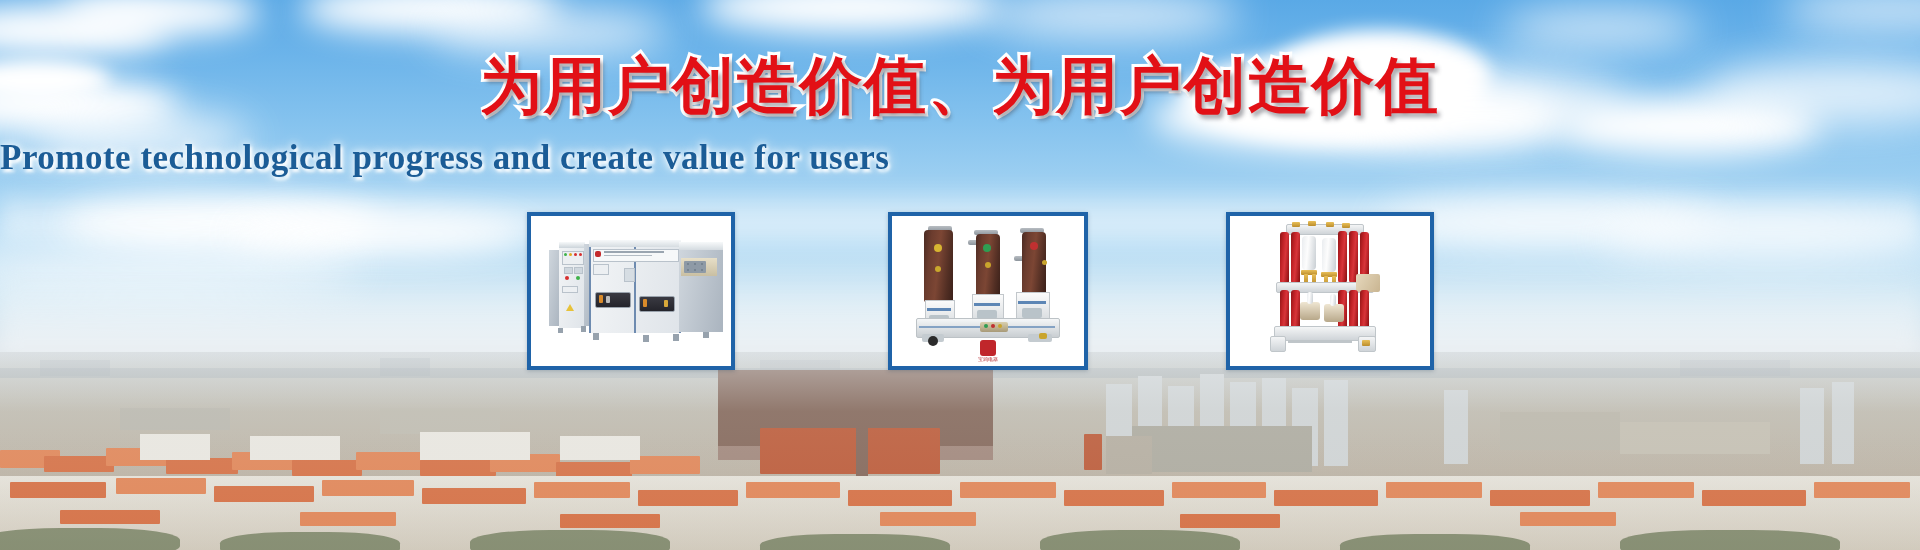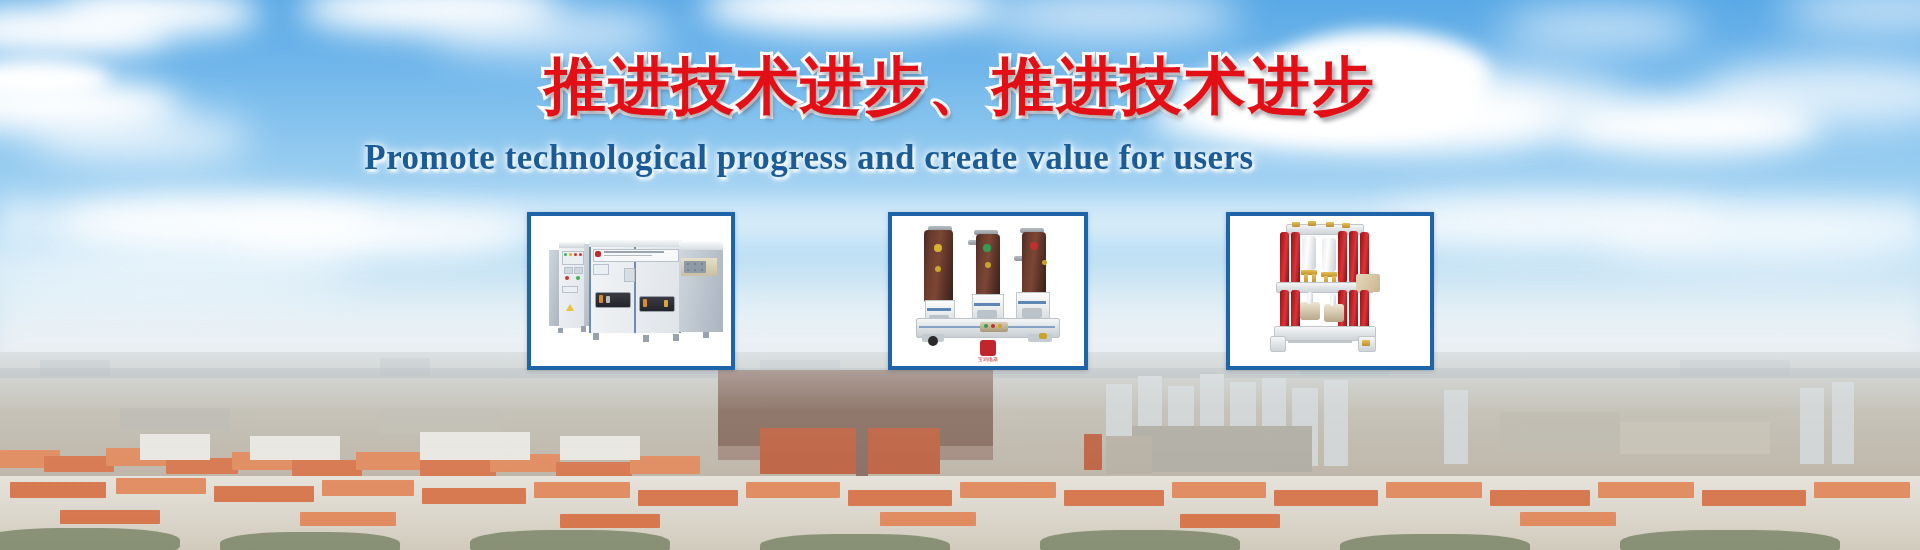--- a/index.html
+++ b/index.html
@@ -64,21 +64,21 @@
     position:absolute;left:0;top:50px;width:1920px;text-align:center;
     font-size:62px;line-height:72px;font-weight:bold;
     color:#e21016;letter-spacing:2px;
     font-family:"DejaVu Sans","Liberation Sans",sans-serif;
     -webkit-text-stroke:6px #ffffff;
     paint-order:stroke fill;
     text-shadow:3px 4px 4px rgba(60,60,70,.45);
     white-space:nowrap;
   }
   .subtitle{
-    position:absolute;left:0;top:136px;width:1618px;text-align:center;
+    position:absolute;left:0;top:136px;width:1618px;text-align:left;
     font-size:35px;line-height:44px;font-weight:bold;
     color:#1b5c96;letter-spacing:.5px;
     font-family:"Liberation Serif","DejaVu Serif",serif;
     text-shadow:0 0 7px rgba(255,255,255,.95),
                 0 0 14px rgba(255,255,255,.85),
                 2px 3px 3px rgba(255,255,255,.9);
     white-space:nowrap;
   }
 
   
@@ -258,21 +258,21 @@
     <div class="tree" style="left:220px;top:180px;width:180px;height:28px;"></div>
     <div class="tree" style="left:470px;top:178px;width:200px;height:30px;"></div>
     <div class="tree" style="left:760px;top:182px;width:190px;height:28px;"></div>
     <div class="tree" style="left:1040px;top:178px;width:200px;height:30px;"></div>
     <div class="tree" style="left:1340px;top:182px;width:190px;height:28px;"></div>
     <div class="tree" style="left:1620px;top:178px;width:220px;height:30px;"></div>
 
     <div class="cityveil"></div>
   </div>
 
-  <div class="headline">推进技术进步、推进技术进步</div>
+  <div class="headline">为用户创造价值、为用户创造价值</div>
 
   <div class="subtitle">Promote technological progress and create value for users</div>
 
   <div class="panels">
 
     <div class="panel pA">
       <div class="stage">
 
         <div class="cab side" style="left:18px;top:34px;width:11px;height:76px;"></div>
         <div class="cab face" style="left:28px;top:30px;width:26px;height:82px;"></div>

